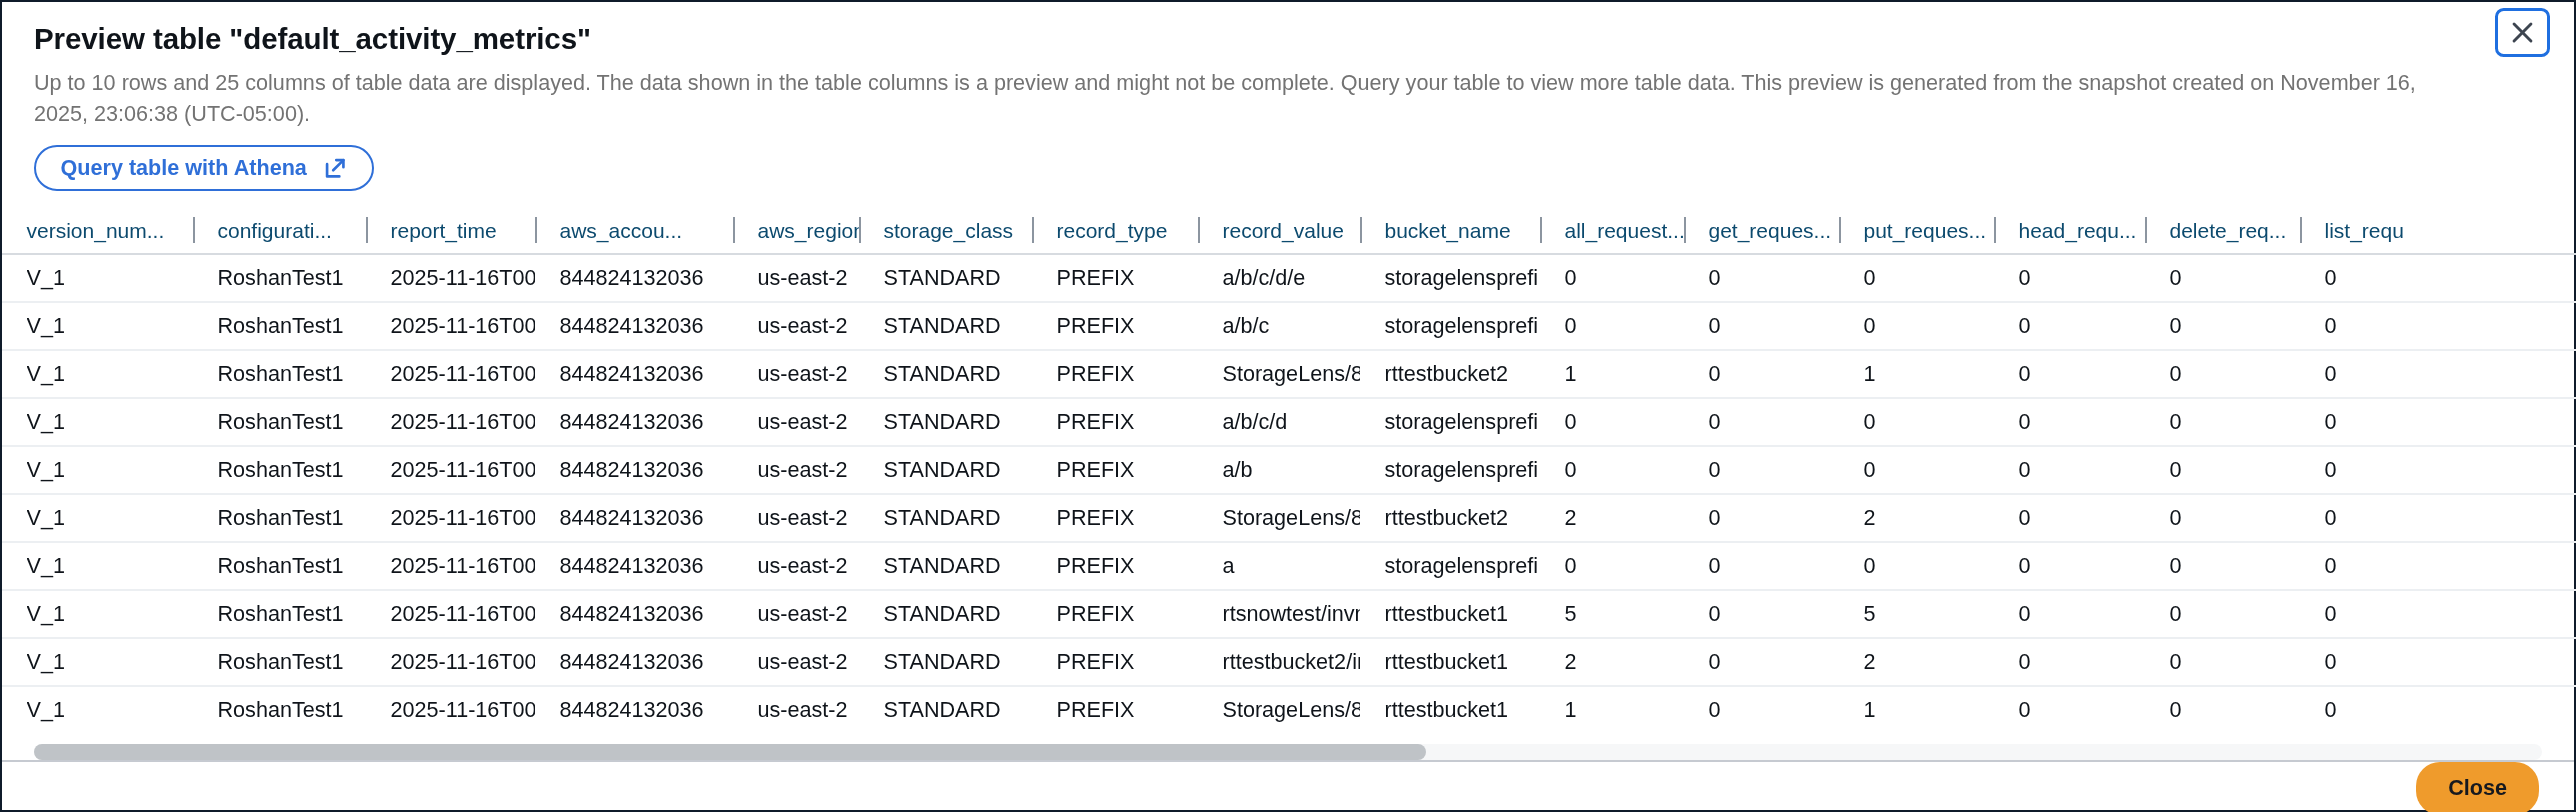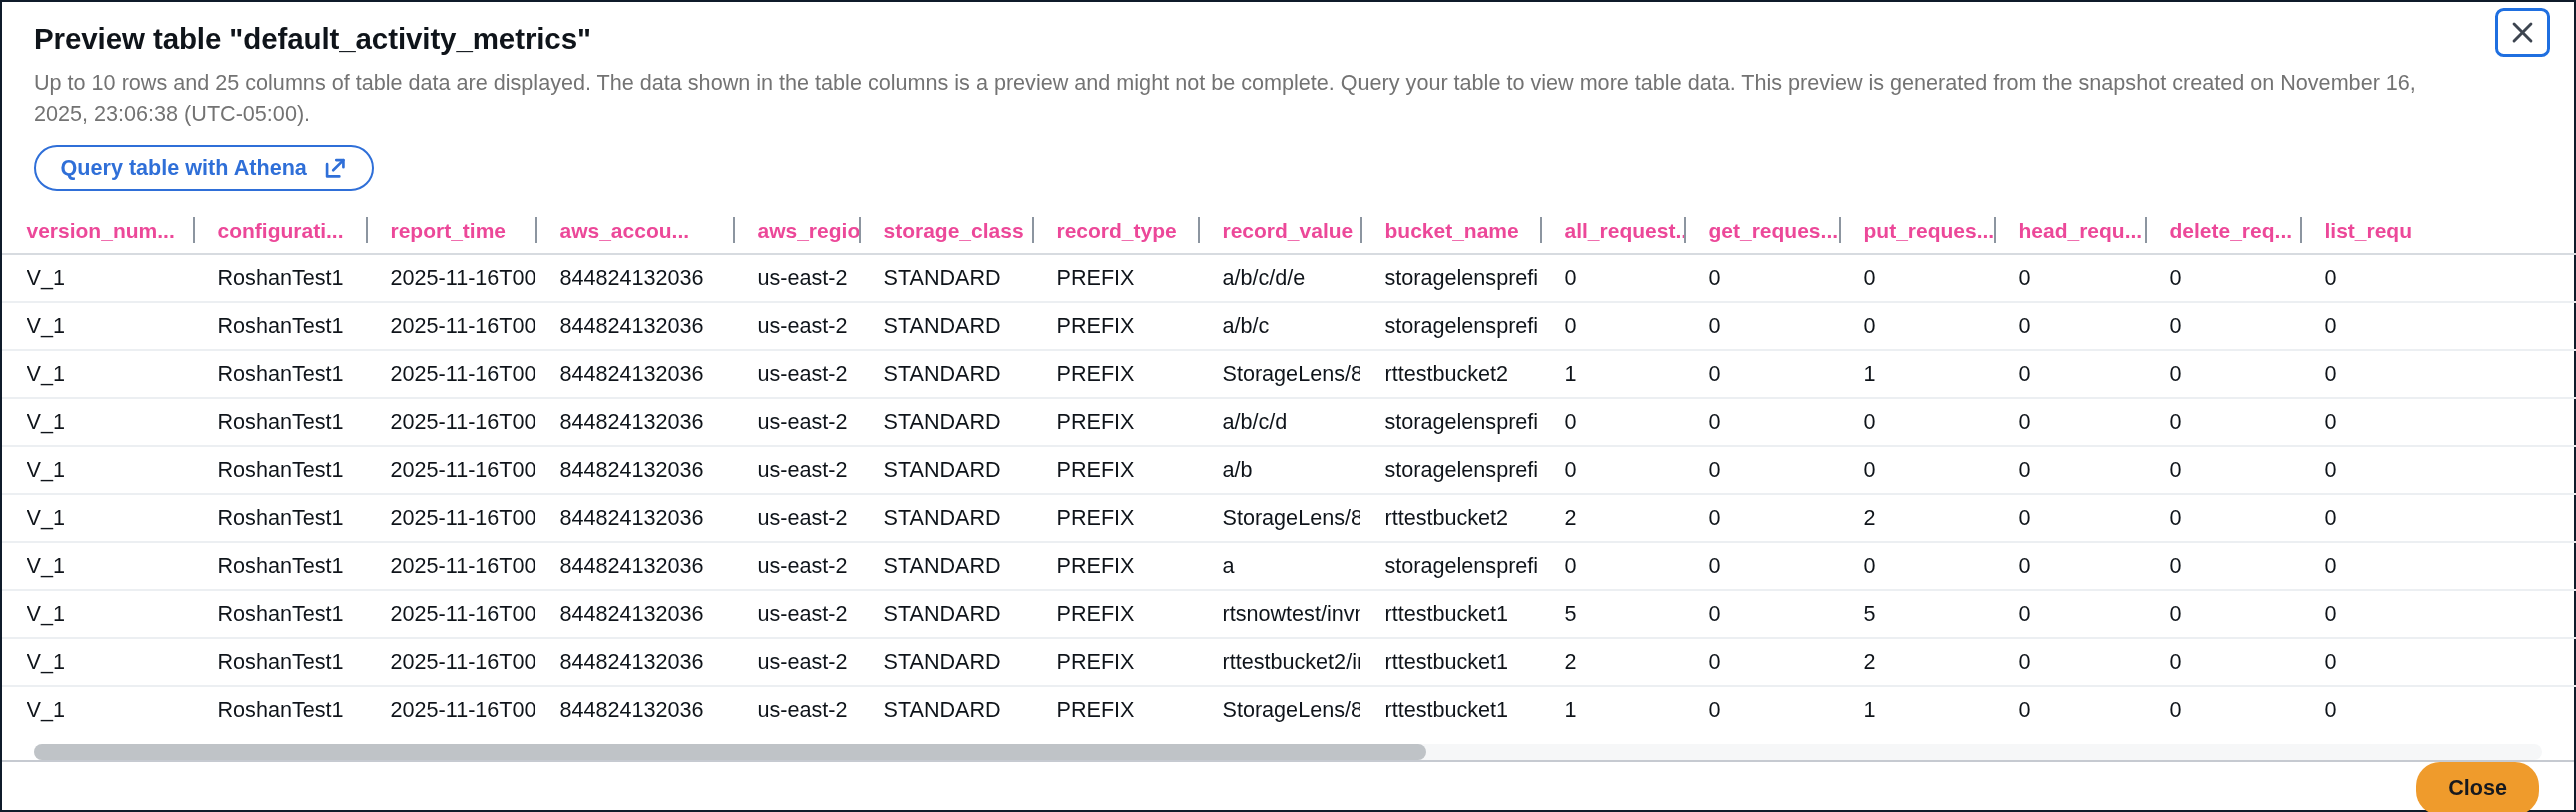--- a/index.html
+++ b/index.html
@@ -88,22 +88,22 @@
     position: relative;
   }
   table.preview {
     border-collapse: collapse;
     table-layout: fixed;
     width: 2576px;
   }
   table.preview th {
     text-align: left;
     font-size: 21px;
-    font-weight: 700;
-    color: #ec4899;
+    font-weight: 400;
+    color: #0c4a6e;
     padding: 7.2px 0 10px 0;
     vertical-align: bottom;
     white-space: nowrap;
     overflow: hidden;
     position: relative;
   }
   table.preview th .hdr-inner {
     display: block;
     overflow: hidden;
     text-overflow: clip;

